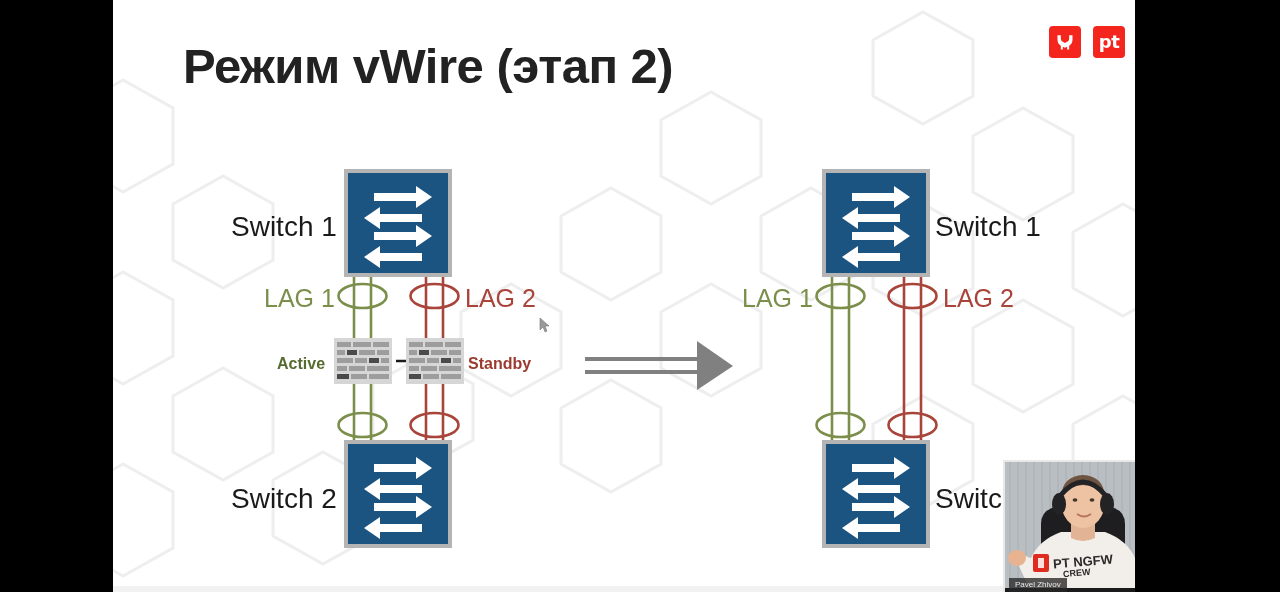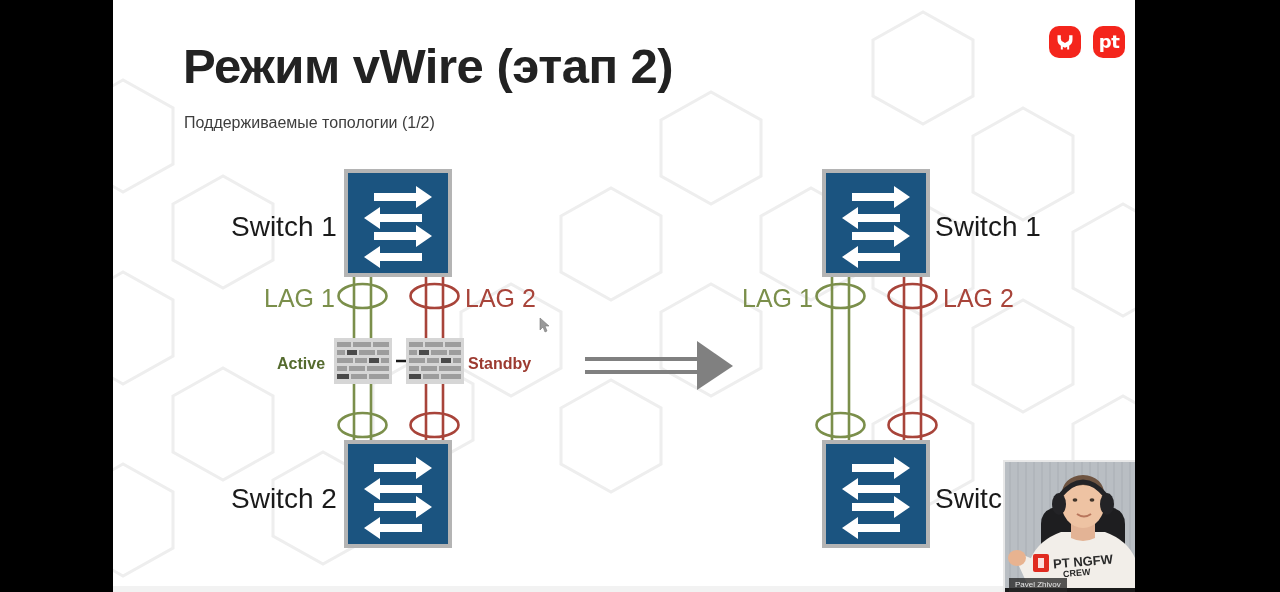--- a/index.html
+++ b/index.html
@@ -17,21 +17,21 @@
   
   #hexbg{position:absolute;left:0;top:0;width:1053px;height:586px;opacity:1;pointer-events:none;}
 
   
   #title{position:absolute;left:70px;top:38px;font-size:49px;font-weight:bold;
          color:#222222;letter-spacing:-0.5px;white-space:nowrap;}
   #subtitle{position:absolute;left:71px;top:114px;font-size:16px;color:#3d3d3d;
          white-space:nowrap;}
 
   
-  .logo{position:absolute;top:26px;width:32px;height:32px;border-radius:10px;
+  .logo{position:absolute;top:26px;width:32px;height:32px;border-radius:4px;
         background:#f4251c;display:flex;align-items:center;justify-content:center;}
   #logo-owl{left:936px;}
   #logo-pt{left:980px;}
   #logo-pt span{color:#fff;font-size:18px;font-weight:bold;line-height:1;
         letter-spacing:-0.5px;font-family:"DejaVu Sans",sans-serif;}
 
   
   #diagram{position:absolute;left:0;top:0;width:1053px;height:586px;}
 
   
@@ -69,21 +69,20 @@
         <polygon points="860,328 910,300 960,328 960,384 910,412 860,384"></polygon>
         <polygon points="960,232 1010,204 1060,232 1060,288 1010,316 960,288"></polygon>
         <polygon points="760,424 810,396 860,424 860,480 810,508 760,480"></polygon>
         <polygon points="960,424 1010,396 1060,424 1060,480 1010,508 960,480"></polygon>
         <polygon points="160,480 210,452 260,480 260,536 210,564 160,536"></polygon>
         <polygon points="260,384 310,356 360,384 360,440 310,468 260,440"></polygon>
       </g>
     </svg>
 
     <div id="title">Режим vWire (этап 2)</div>
-    <div id="subtitle">Поддерживаемые топологии (1/2)</div>
 
     <div class="logo" id="logo-owl">
       <svg width="20" height="20" viewBox="0 0 24 24">
         <path d="M3 4 L7 4 L7 8 Q7 11 10 12 L12 13.2 L14 12 Q17 11 17 8 L17 4 L21 4
                  L21 9 Q21 14 17 16.5 L17 21 L14.6 21 L14.6 17.6 L12 19 L9.4 17.6
                  L9.4 21 L7 21 L7 16.5 Q3 14 3 9 Z" fill="#ffffff"></path>
       </svg>
     </div>
     <div class="logo" id="logo-pt">
       <span>pt</span>

